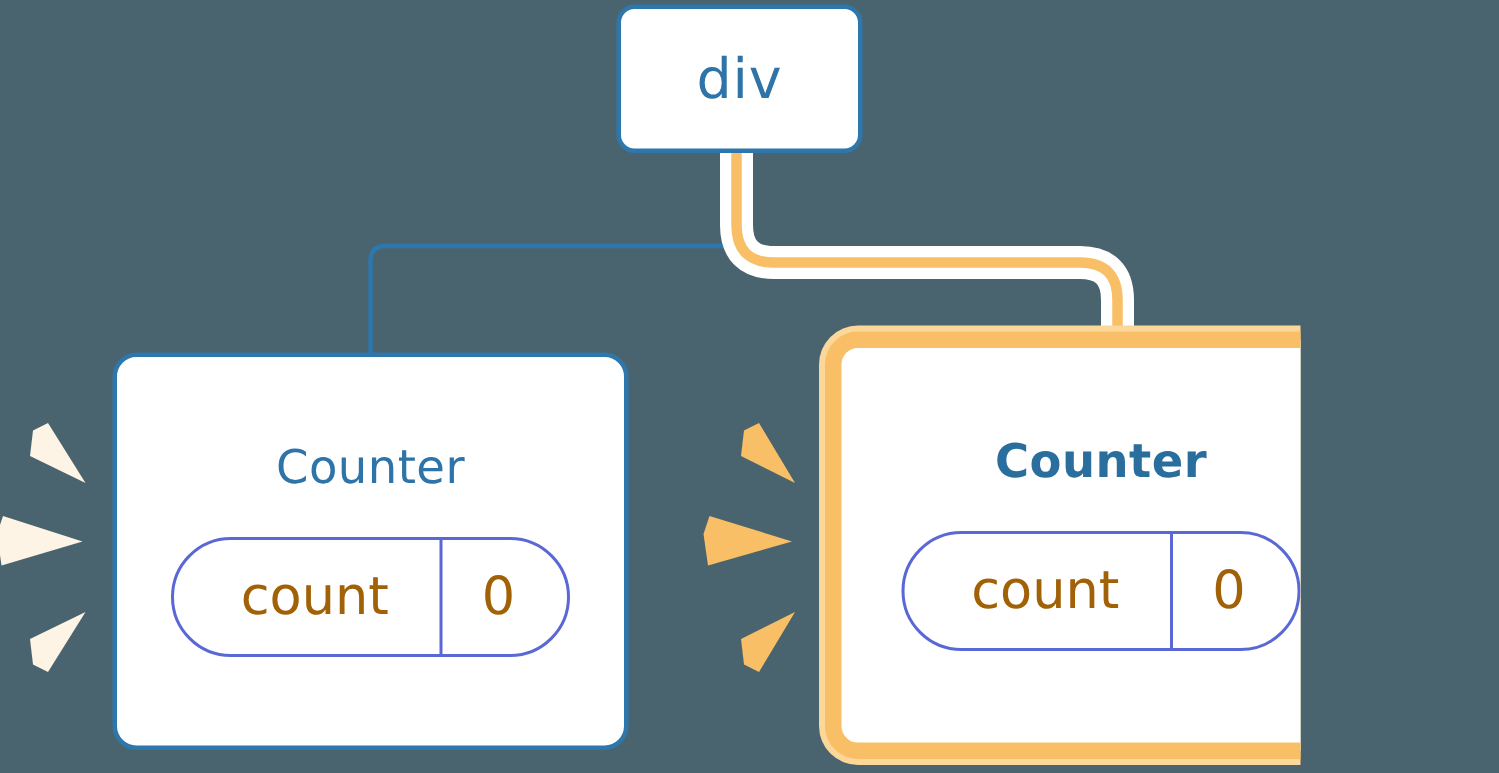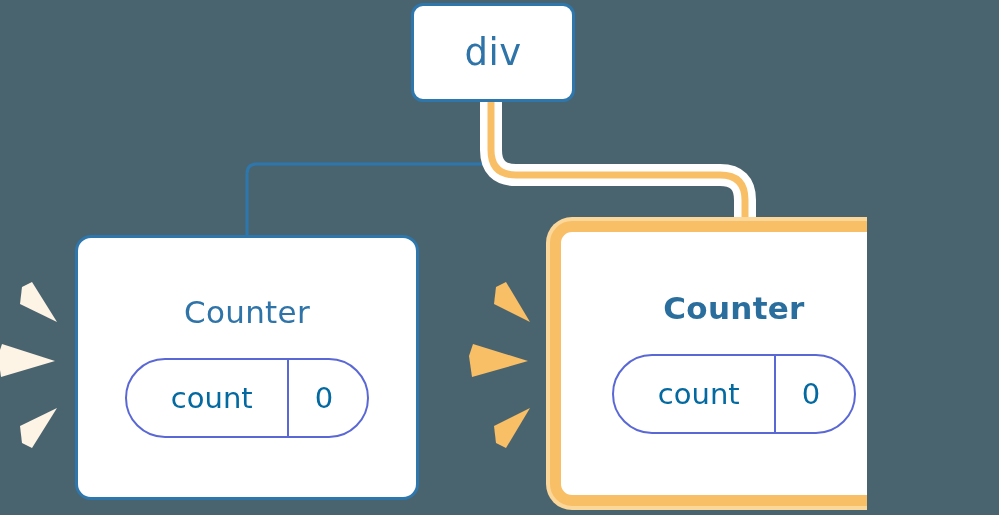--- a/index.html
+++ b/index.html
@@ -106,22 +106,22 @@
     border: 2px solid #5a68d6;
     border-radius: 999px;
     height: 76px;
     overflow: hidden;
     background: #ffffff;
   }
   .pill-key, .pill-val {
     display: flex;
     align-items: center;
     justify-content: center;
-    color: #0369a1;
-    font-size: 29px;
+    color: #a16207;
+    font-size: 35px;
     line-height: 1;
   }
   .pill-key { padding: 0 34px 0 44px; }
   .pill-val {
     padding: 0 34px 0 26px;
     border-left: 2px solid #5a68d6;
   }
 
   
   .burst {

